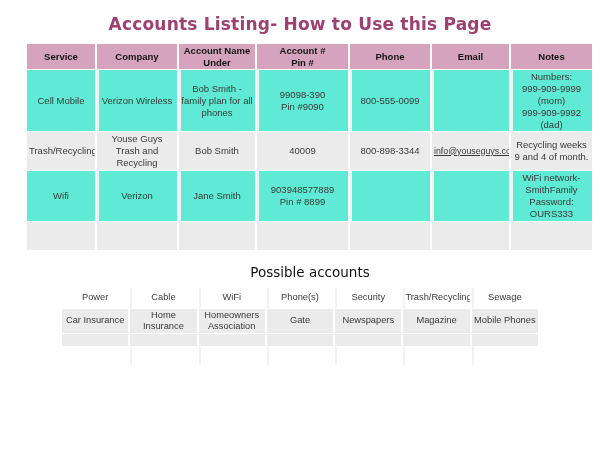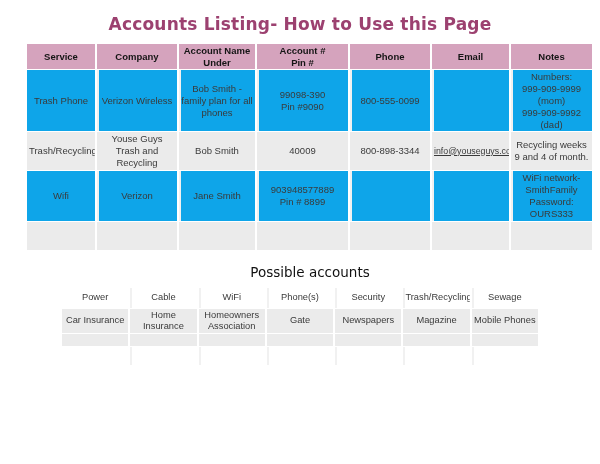--- a/index.html
+++ b/index.html
@@ -47,21 +47,21 @@
     white-space: pre-line;
     line-height: 1.2;
     padding: 1px 2px;
   }
   .t1 td {
     text-align: center;
     vertical-align: middle;
     white-space: pre-line;
     line-height: 1.25;
     padding: 1px 2px;
-    background: #0ea5e9;
+    background: #5eead4;
   }
   .t1 tr.alt td { background: var(--row-alt); }
   .t1 tr.w td + td { box-shadow: inset 2px 0 0 #f1f1f1; }
   .t1 tr.r0 td { height: 33px; }
   .t1 tr.r1 td { height: 29px; }
   .t1 tr.r2 td { height: 34px; }
   .t1 tr.r3 td { height: 28px; }
   .t1 td.email-cell { font-size: 8.8px; }
   .email-link { text-decoration: underline; }
 
@@ -133,21 +133,21 @@
 Under</th>
         <th>Account #
 Pin #</th>
         <th>Phone</th>
         <th>Email</th>
         <th>Notes</th>
       </tr>
     </thead>
     <tbody>
       <tr class="r0 w">
-        <td>Trash Phone</td>
+        <td>Cell Mobile</td>
         <td>Verizon Wireless</td>
         <td>Bob Smith - family plan for all phones</td>
         <td>99098-390
 Pin #9090</td>
         <td>800-555-0099</td>
         <td></td>
         <td>Numbers:
 999-909-9999 (mom)
 999-909-9992 (dad)</td>
       </tr>

